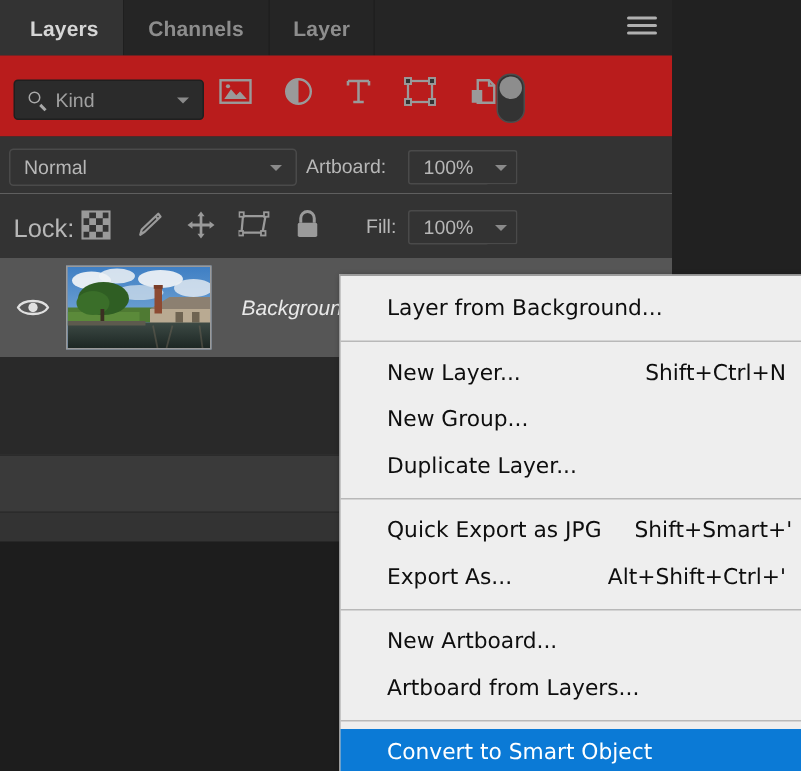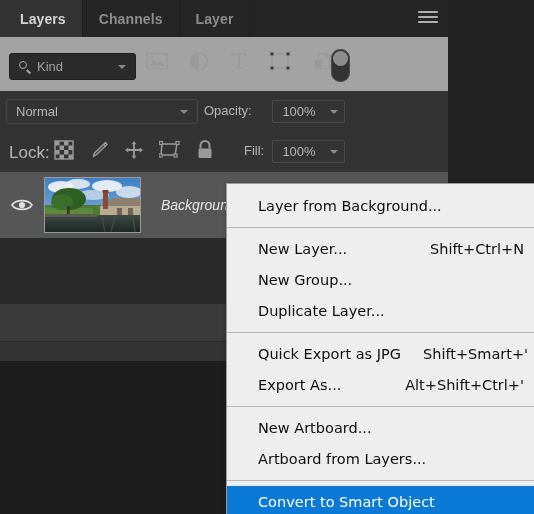--- a/index.html
+++ b/index.html
@@ -80,21 +80,21 @@
     margin-bottom: 3px;
     border-radius: 1px;
   }
 
   
   .filterrow {
     position: absolute;
     left: 0; top: 37px;
     width: 468px;
     height: 54px;
-    background: #a3a3a3;
+    background: #b91c1c;
     border-bottom: 1px solid #252525;
   }
   .kind-select {
     position: absolute;
     left: 9px; top: 16px;
     width: 125px;
     height: 25px;
     background: #2b2b2b;
     border: 1px solid #1f1f1f;
     border-radius: 3px;
@@ -448,21 +448,21 @@
       <div class="toggle-pill">
         <div class="toggle-knob"></div>
       </div>
     </div>
 
     <div class="blendrow">
       <div class="blend-select">
         <span class="lbl">Normal</span>
         <span class="chev"></span>
       </div>
-      <div class="opacity-label">Opacity:</div>
+      <div class="opacity-label">Artboard:</div>
       <div class="numbox" style="left:272px; top:9px; width:52px;">100%</div>
       <div class="numchev" style="left:324px; top:9px;">
         <span class="chev" style="margin-right:0;"></span>
       </div>
     </div>
 
     <div class="lockrow">
       <div class="lock-label">Lock:</div>
 
       <div class="lock-icons">

